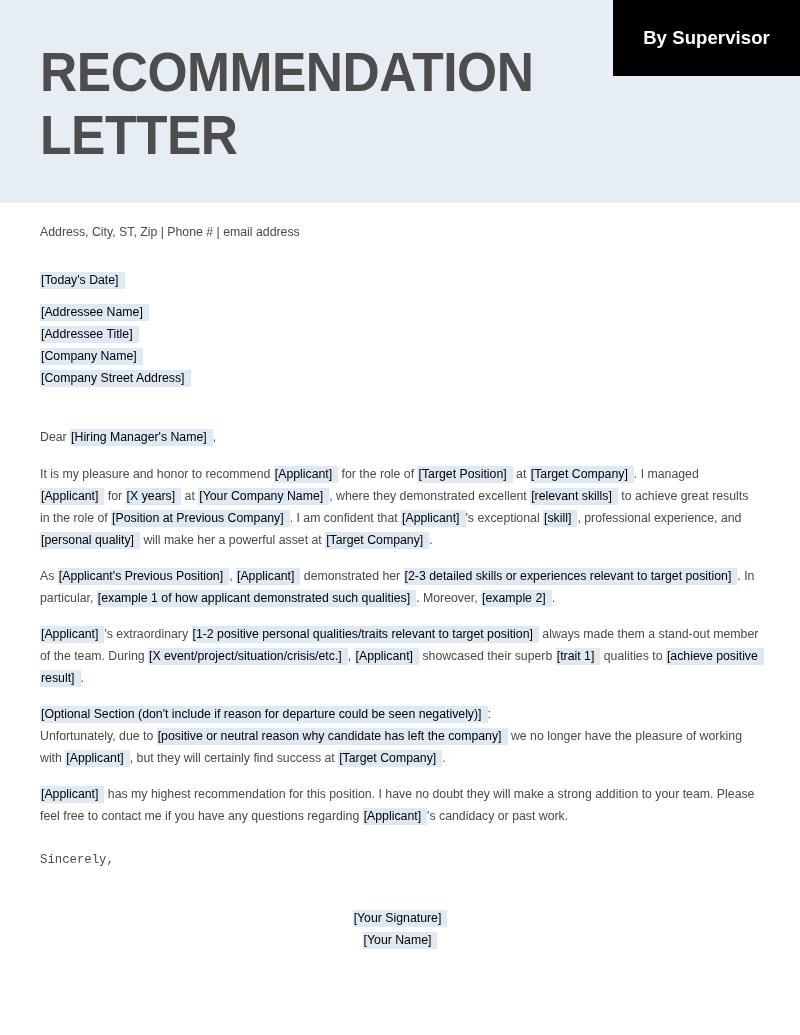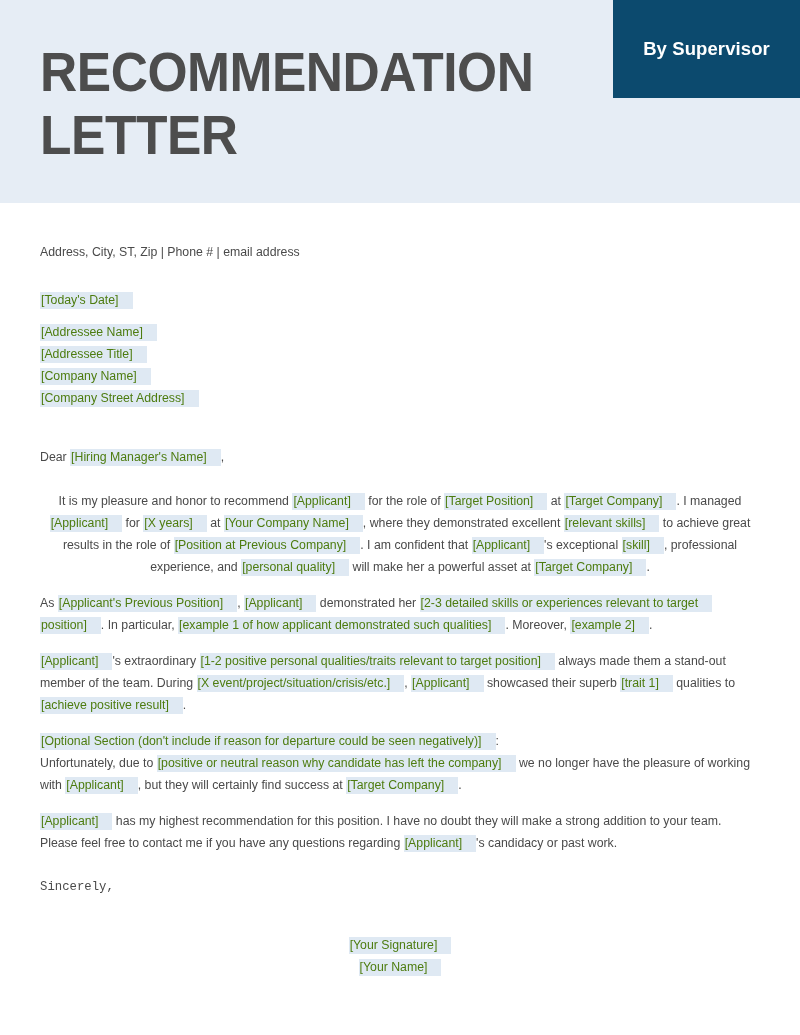--- a/index.html
+++ b/index.html
@@ -17,22 +17,22 @@
     width: 800px;
     height: 203px;
     background: #e6edf5;
     box-sizing: border-box;
   }
   .badge {
     position: absolute;
     top: 0;
     left: 613px;
     width: 187px;
-    height: 98px;
-    background: #0c4a6e;
+    height: 76px;
+    background: #000000;
     display: flex;
     align-items: center;
     justify-content: center;
   }
   .badge-text {
     color: #ffffff;
     font-size: 18.5px;
     font-weight: bold;
     letter-spacing: 0.1px;
     font-family: "Liberation Sans", sans-serif;
@@ -53,49 +53,49 @@
   }
 
   
   .body-area {
     position: relative;
     padding: 0 40px;
     box-sizing: border-box;
     width: 800px;
   }
   .contact-line {
-    margin-top: 40px;
+    margin-top: 20px;
     font-size: 12.3px;
     color: #4a4a4a;
     line-height: 18px;
   }
 
   .blk { color: #4a4a4a; font-size: 12.3px; line-height: 22px; }
 
   .para {
     color: #4a4a4a;
     font-size: 12.3px;
     line-height: 22px;
     max-width: 722px;
     text-align: left;
   }
 
   
   .ph {
     background: #dfe9f3;
-    color: #4d7c0f;
-    padding: 1px 14px 2px 1px;
+    color: #000000;
+    padding: 1px 6px 2px 1px;
     box-decoration-break: clone;
     -webkit-box-decoration-break: clone;
   }
 
   .gap-date   { margin-top: 28px; }
   .gap-addr   { margin-top: 10px; }
   .gap-dear   { margin-top: 37px; }
-  .gap-p1     { margin-top: 22px; text-align: center; }
+  .gap-p1     { margin-top: 15px; }
   .gap-p      { margin-top: 14px; }
   .gap-sincerely { margin-top: 22px; font-family: Liberation Mono, monospace; }
   .gap-sig    { margin-top: 36px; text-align: center; }
 
   .addr-line { display: block; }
 </style>
 </head>
 <body>
 
 <div class="header">

